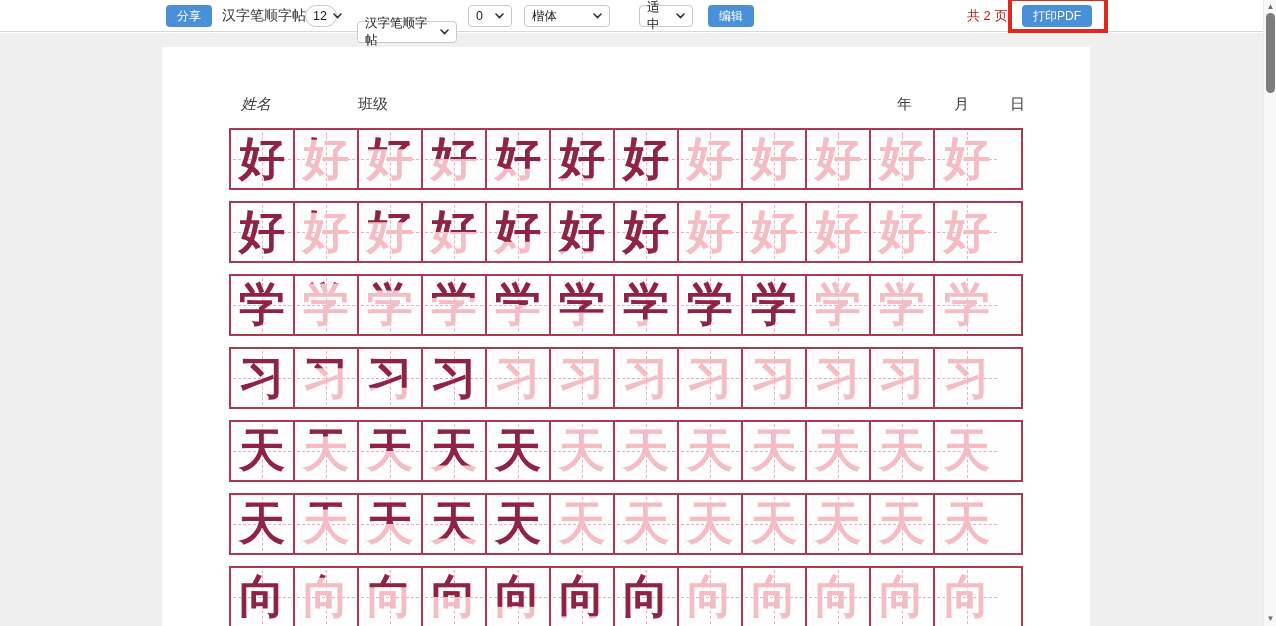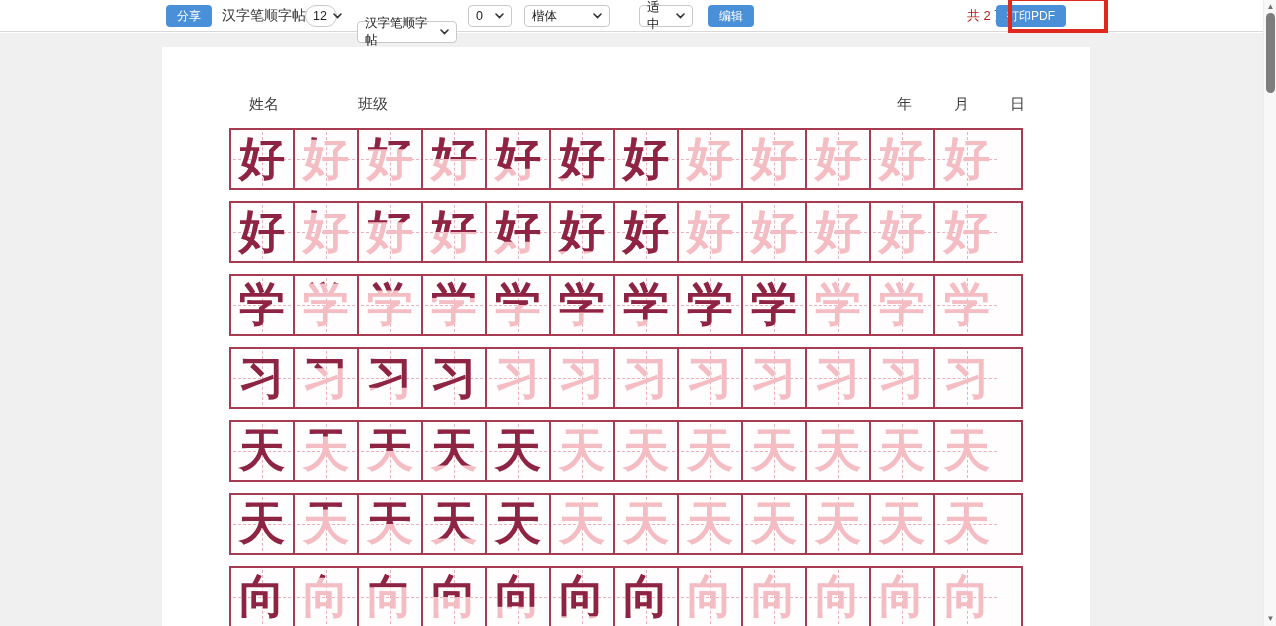--- a/index.html
+++ b/index.html
@@ -26,21 +26,21 @@
 
   
   .content { position:absolute; left:0; top:33px; width:1263px; height:593px;
     background:#f0f0f0; }
   .page { position:absolute; left:162px; top:14px; width:928px; height:700px;
     background:#fff; }
 
   
   .ws-header { position:absolute; left:67px; top:48px; width:794px; height:22px;
     font-size:15px; color:#3c3c3c; }
-  .ws-header .h-name  { position:absolute; left:20px; }
+  .ws-header .h-name  { position:absolute; left:12px;font-style:italic; }
   .ws-header .h-class { position:absolute; left:121px;margin-left:8px; }
   .ws-header .h-year  { position:absolute; left:668px; }
   .ws-header .h-month { position:absolute; left:725px; }
   .ws-header .h-day   { position:absolute; left:781px; }
 
   
   .ws-grid { position:absolute; left:67px; top:81px; width:796px; }
   .w-row { display:flex; border:2px solid var(--crimson,#a63b52); margin-bottom:11px;
     background:#fffdfd; width:794px; height:62px; }
   .w-cell { position:relative; flex:0 0 64px; width:64px; height:58px;
@@ -134,21 +134,21 @@
   </div>
 
   <div class="tb-abs" style="left:708px;">
     <button class="btn-blue">编辑</button>
   </div>
 
   <div class="tb-abs" style="left:967px;">
     <span class="page-count">共 2 页</span>
   </div>
 
-  <div class="tb-abs" style="left:996px;align-items:flex-end;">
+  <div class="tb-abs" style="left:1022px;align-items:flex-end;">
     <button class="btn-blue">打印PDF</button>
   </div>
 
   <div class="highlight-box"></div>
 </div>
 
 <div class="content">
   <div class="page">
 
     <div class="ws-header">

